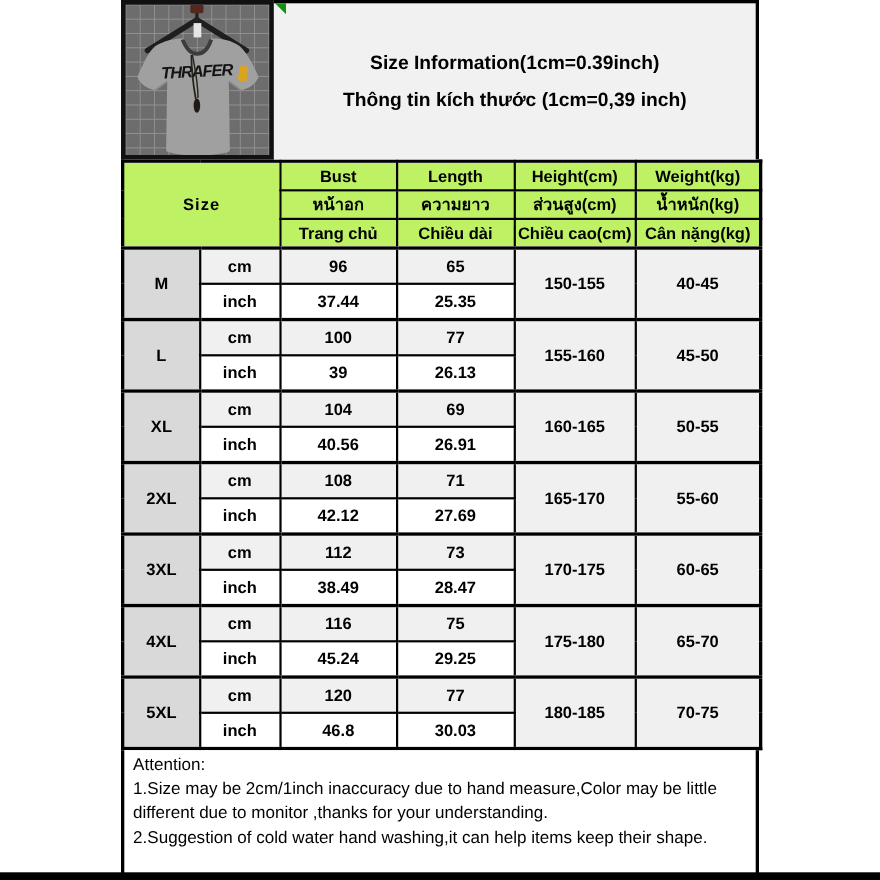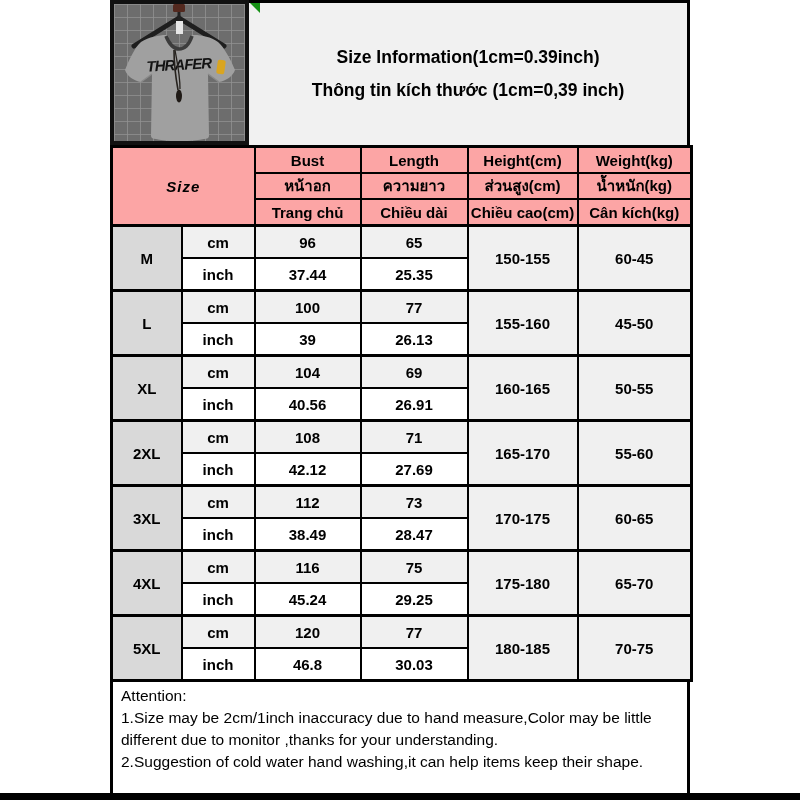--- a/index.html
+++ b/index.html
@@ -26,22 +26,22 @@
     position:absolute; left:1px; top:0; width:0; height:0;
     border-top:10px solid #169016; border-left:10px solid transparent;
   }
 
   
   table.size-table { border-collapse:collapse; table-layout:fixed; width:580px; border:3px solid #000; }
   table.size-table td {
     border:2px solid #000; text-align:center; vertical-align:middle;
     font-weight:bold; padding:0; overflow:hidden; font-size:15px;
   }
-  tr.hdr td { height:24px; background:#fca5a5;margin-top:36px; }
-  td.size-big { background:#d9d9d9; font-size:30px; letter-spacing:1px;font-style:italic; }
+  tr.hdr td { height:24px; background:#bef264;margin-top:36px; }
+  td.size-big { background:#d9d9d9; font-size:30px; letter-spacing:1px; }
   tr.cm-row td, tr.inch-row td { height:30px; }
   tr.cm-row td { border-top-width:3px; }
   td.size-cell { background:#d9d9d9; font-size:17px; }
   td.unit-cm, td.val-cm, td.range-cell { background:#f0f0f0;margin-left:46px; }
   td.unit-inch, td.val-inch { background:#ffffff; }
 
   
   .attention {
     width:580px; height:123px; box-sizing:border-box; border:3px solid #000; border-top:none;
     background:#fff; padding:3px 8px 0 8px; font-size:15.5px; font-weight:normal; text-align:left;
@@ -120,30 +120,30 @@
         <tr class="hdr">
           <td>หน้าอก</td>
           <td>ความยาว</td>
           <td>ส่วนสูง(cm)</td>
           <td>น้ำหนัก(kg)</td>
         </tr>
         <tr class="hdr">
           <td>Trang chủ</td>
           <td>Chiều dài</td>
           <td>Chiều cao(cm)</td>
-          <td>Cân kích(kg)</td>
+          <td>Cân nặng(kg)</td>
         </tr>
 
         <tr class="cm-row">
           <td class="size-cell" rowspan="2">M</td>
           <td class="unit-cm">cm</td>
           <td class="val-cm">96</td>
           <td class="val-cm">65</td>
           <td class="range-cell" rowspan="2">150-155</td>
-          <td class="range-cell" rowspan="2">60-45</td>
+          <td class="range-cell" rowspan="2">40-45</td>
         </tr>
         <tr class="inch-row">
           <td class="unit-inch">inch</td>
           <td class="val-inch">37.44</td>
           <td class="val-inch">25.35</td>
         </tr>
 
         <tr class="cm-row">
           <td class="size-cell" rowspan="2">L</td>
           <td class="unit-cm">cm</td>

